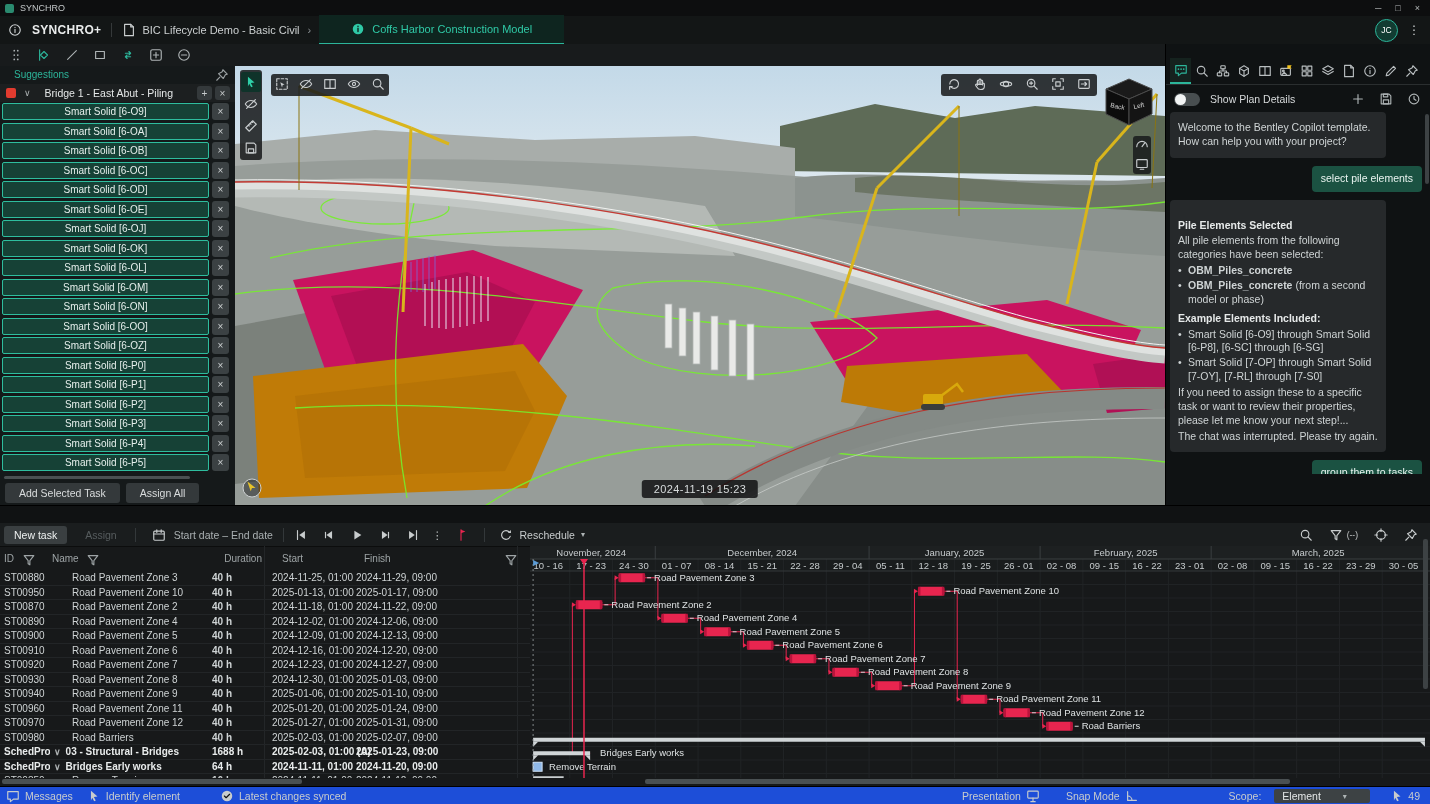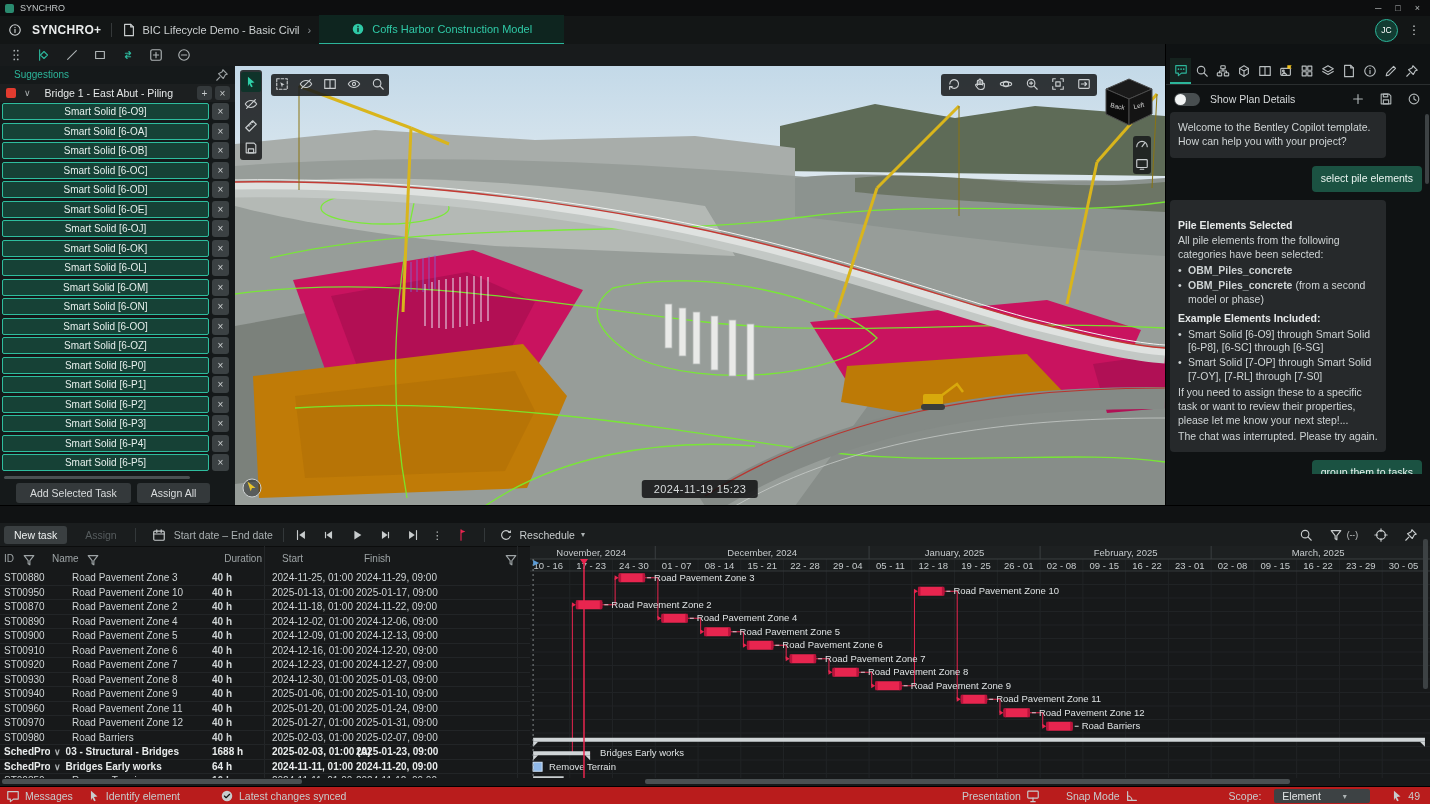--- a/index.html
+++ b/index.html
@@ -43,21 +43,21 @@
                  display:flex;align-items:center;justify-content:center;font-size:10px;}
   #lp-plus{margin-left:auto;margin-right:3px;}#lp-x{margin-left:0;margin-right:5px;}
   #sugg-list{left:0;top:37px;width:235px;height:370px;overflow:hidden;}
   .sugg-row{display:flex;height:17px;margin-bottom:2.5px;}
   .sugg-item{margin-left:2px;width:205px;background:#164136;border:1px solid #2ebd9e;border-radius:2px;
              color:#e6efec;font-size:10px;display:flex;align-items:center;justify-content:center;}
   .sugg-x{margin-left:3px;width:17px;background:#3b4143;border-radius:3px;color:#ccd0d1;font-size:10px;
           display:flex;align-items:center;justify-content:center;}
   #lp-hscroll{left:2px;top:410px;width:230px;height:4px;}
   #lp-hscroll .thumb{position:absolute;left:2px;top:0;width:186px;height:3px;background:#4a5052;border-radius:2px;}
-  #lp-btns{left:0;top:417px;width:235px;height:21px;display:flex;gap:6px;padding-left:16px;}
+  #lp-btns{left:0;top:417px;width:235px;height:21px;display:flex;gap:6px;padding-left:5px;}
   .lp-btn{height:20px;background:#34393b;border-radius:3px;color:#d9dcdd;font-size:10.5px;
           display:flex;align-items:center;justify-content:center;padding:0 14px;}
   
   #viewport{left:235px;top:66px;width:930px;height:439px;background:#99a09c;overflow:hidden;}
   .vp-toolbar{background:rgba(26,29,30,.88);border-radius:3px;display:flex;align-items:center;color:#c9cdcf;}
   #vp-left-toolbar{left:5px;top:4px;flex-direction:column;width:22px;padding:2px 0;gap:2px;}
   #vp-left-toolbar .vbtn{width:20px;height:20px;display:flex;align-items:center;justify-content:center;border-radius:2px;}
   #vp-left-toolbar .vbtn.active{background:#0f332a;color:#2fd0a9;}
   #vp-float-toolbar{left:36px;top:8px;height:22px;padding:0 4px;gap:10px;}
   #vp-right-toolbar{right:68px;top:8px;height:22px;padding:0 6px;gap:12px;}
@@ -125,21 +125,21 @@
   .trow.grp{font-weight:bold;color:#e8ebeb;}
   .chev2{font-style:normal;color:#aeb3b4;margin-right:5px;font-size:9px;}
   #gantt-wrap{left:530px;top:0;width:900px;height:232px;}
   #gantt-svg text{font-family:"Liberation Sans",sans-serif;}
   .gm,.gw{fill:#c6cbcd;font-size:9.5px;text-anchor:middle;}
   .gbl{fill:#dde1e2;font-size:9.5px;}
   #gantt-vscroll{left:1423px;top:33px;width:5px;height:150px;background:#3d4244;border-radius:2px;}
   #sch-hscroll-l{left:2px;top:273px;width:300px;height:5px;background:#4a5052;border-radius:2px;}
   #sch-hscroll-r{left:645px;top:273px;width:645px;height:5px;background:#4a5052;border-radius:2px;}
   
-  #statusbar{left:0;top:786px;width:1430px;height:18px;background:#b91c1c;border-top:1px solid #000;
+  #statusbar{left:0;top:786px;width:1430px;height:18px;background:#1d4ed8;border-top:1px solid #000;
              display:flex;align-items:center;color:#c8cccd;font-size:10.5px;}
   .sb-item{display:flex;align-items:center;gap:5px;margin-left:14px;}
   .sb-item:first-child{margin-left:6px;}
   #sb-right{margin-left:auto;display:flex;align-items:center;}
   #sb-right .sb-item{margin-left:26px;}
   #scope-pill{display:flex;align-items:center;background:#3d4244;border-radius:2px;padding:1px 8px;gap:22px;
               color:#e4e7e7;margin-left:8px;min-width:80px;}
   #sb-count{margin-right:10px;margin-left:20px;display:flex;align-items:center;gap:4px;}
 </style>
 </head>

